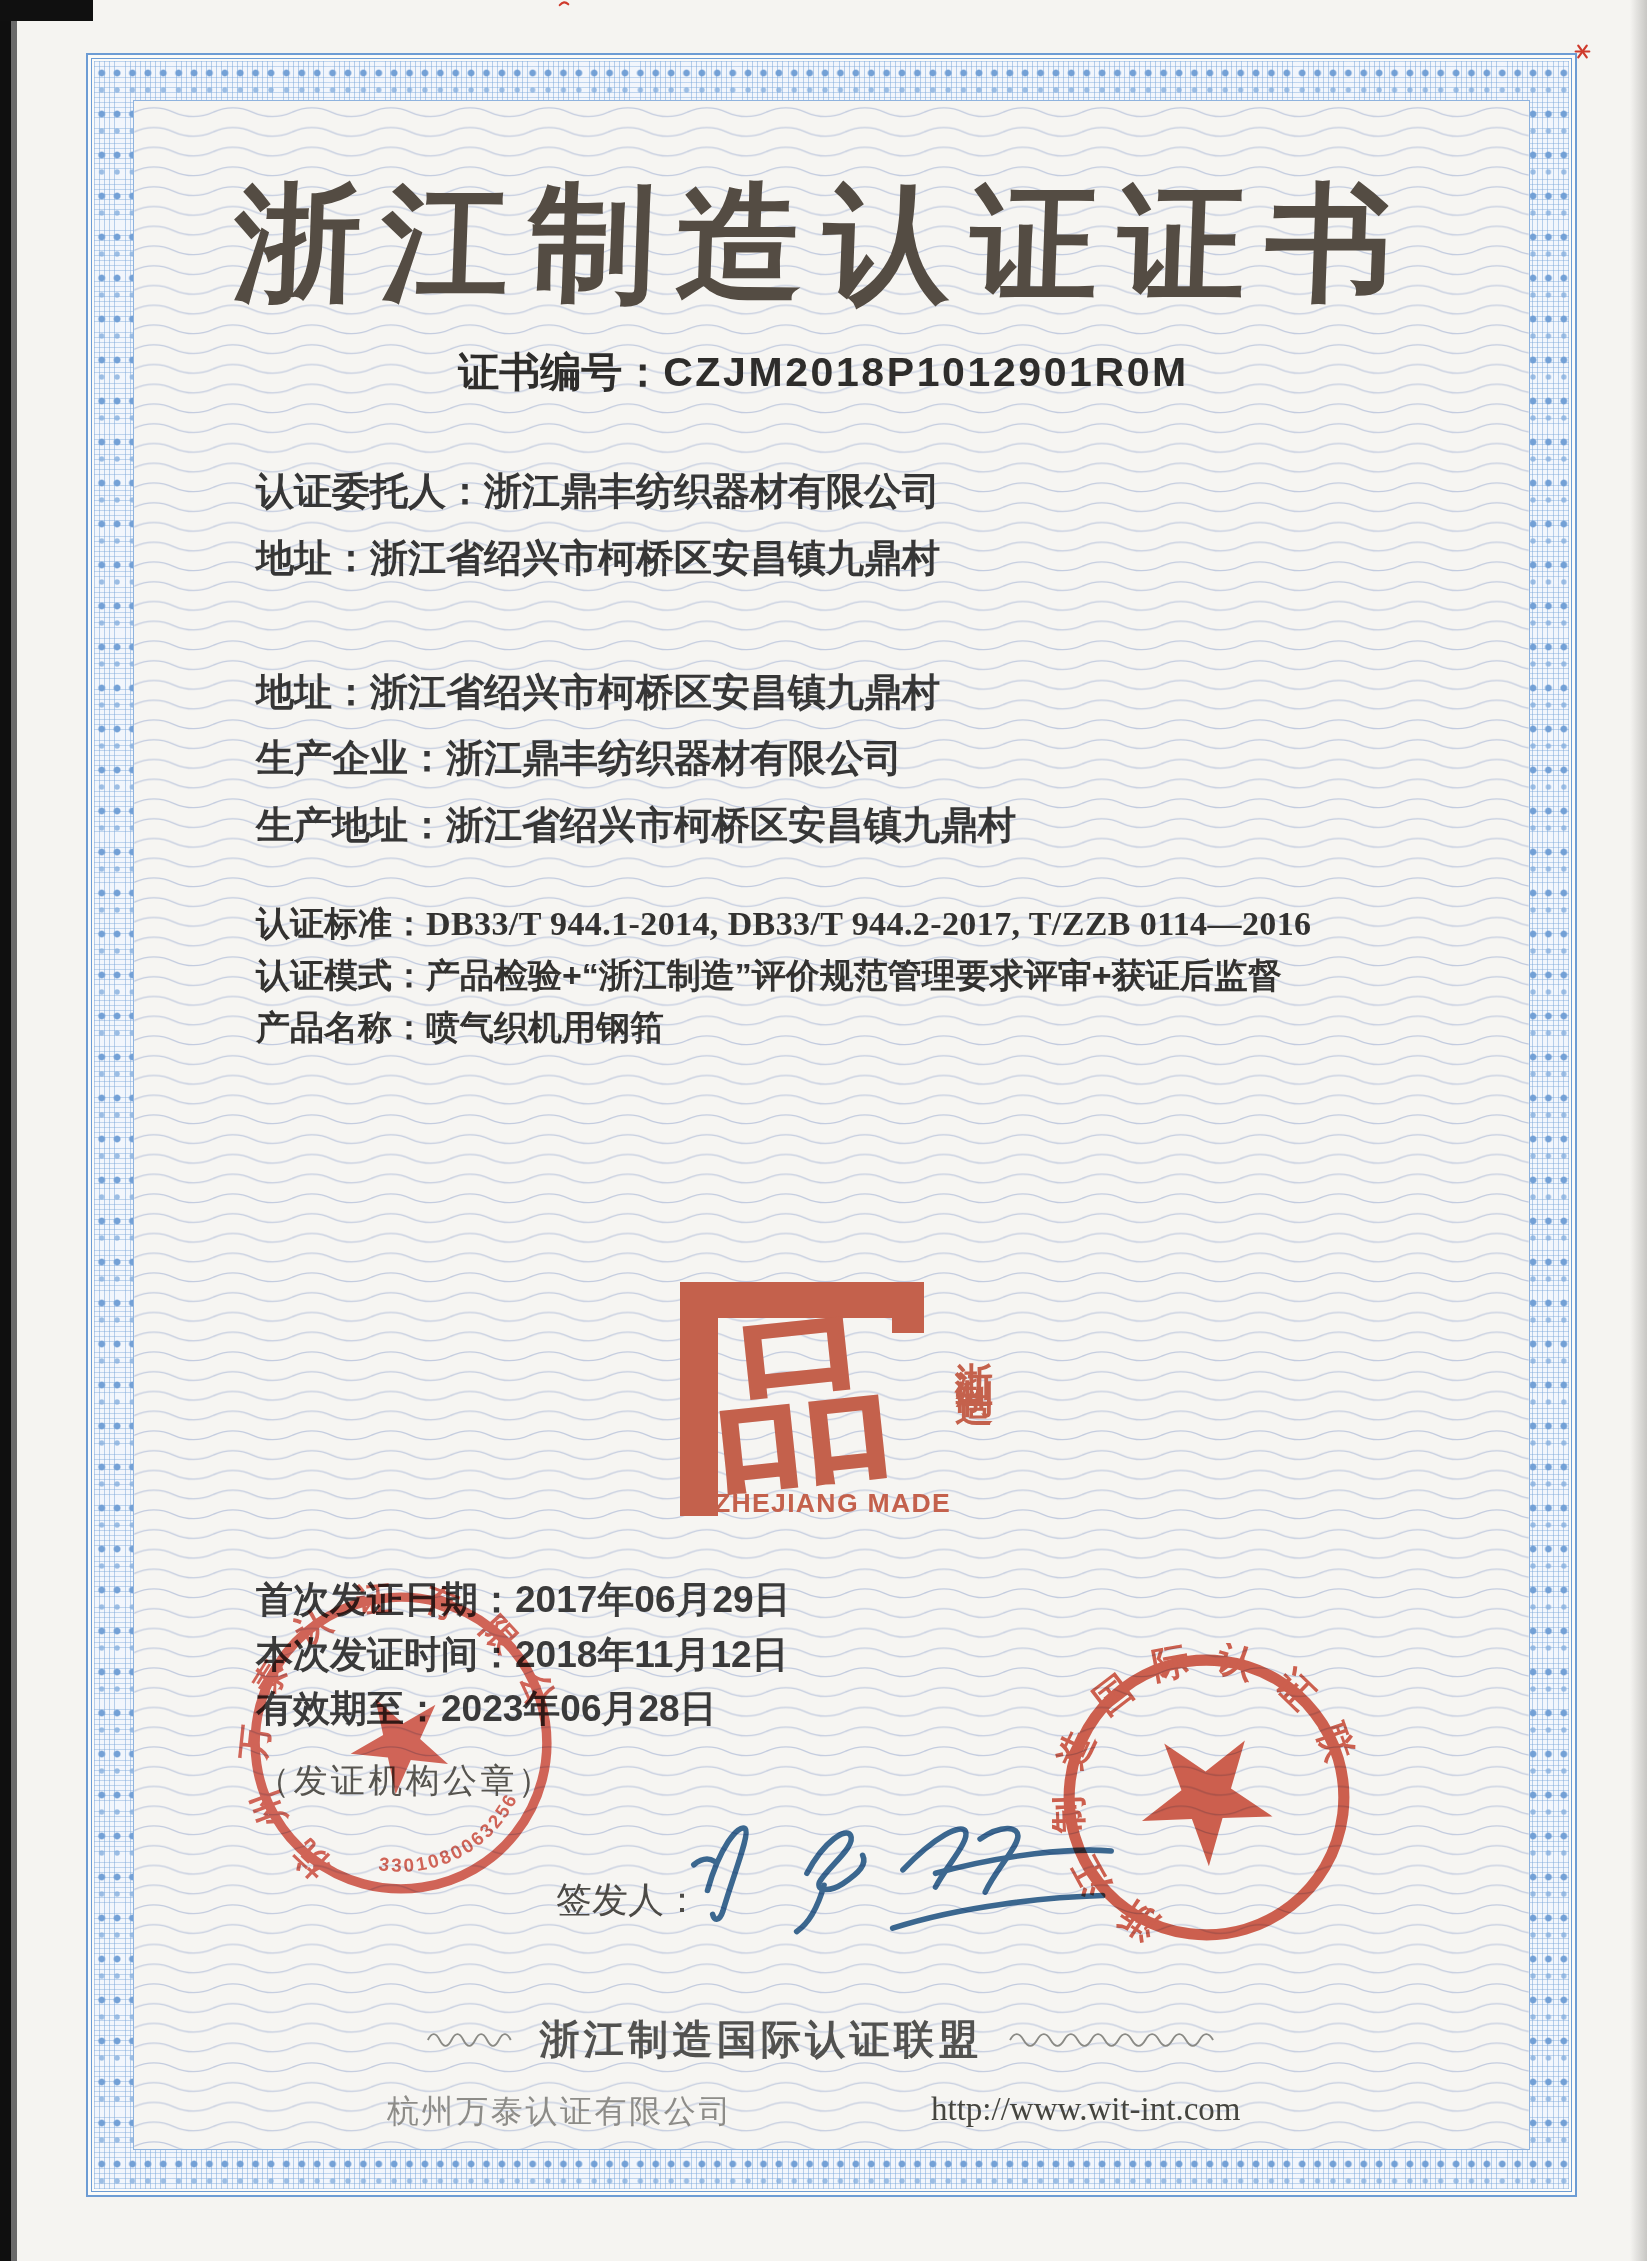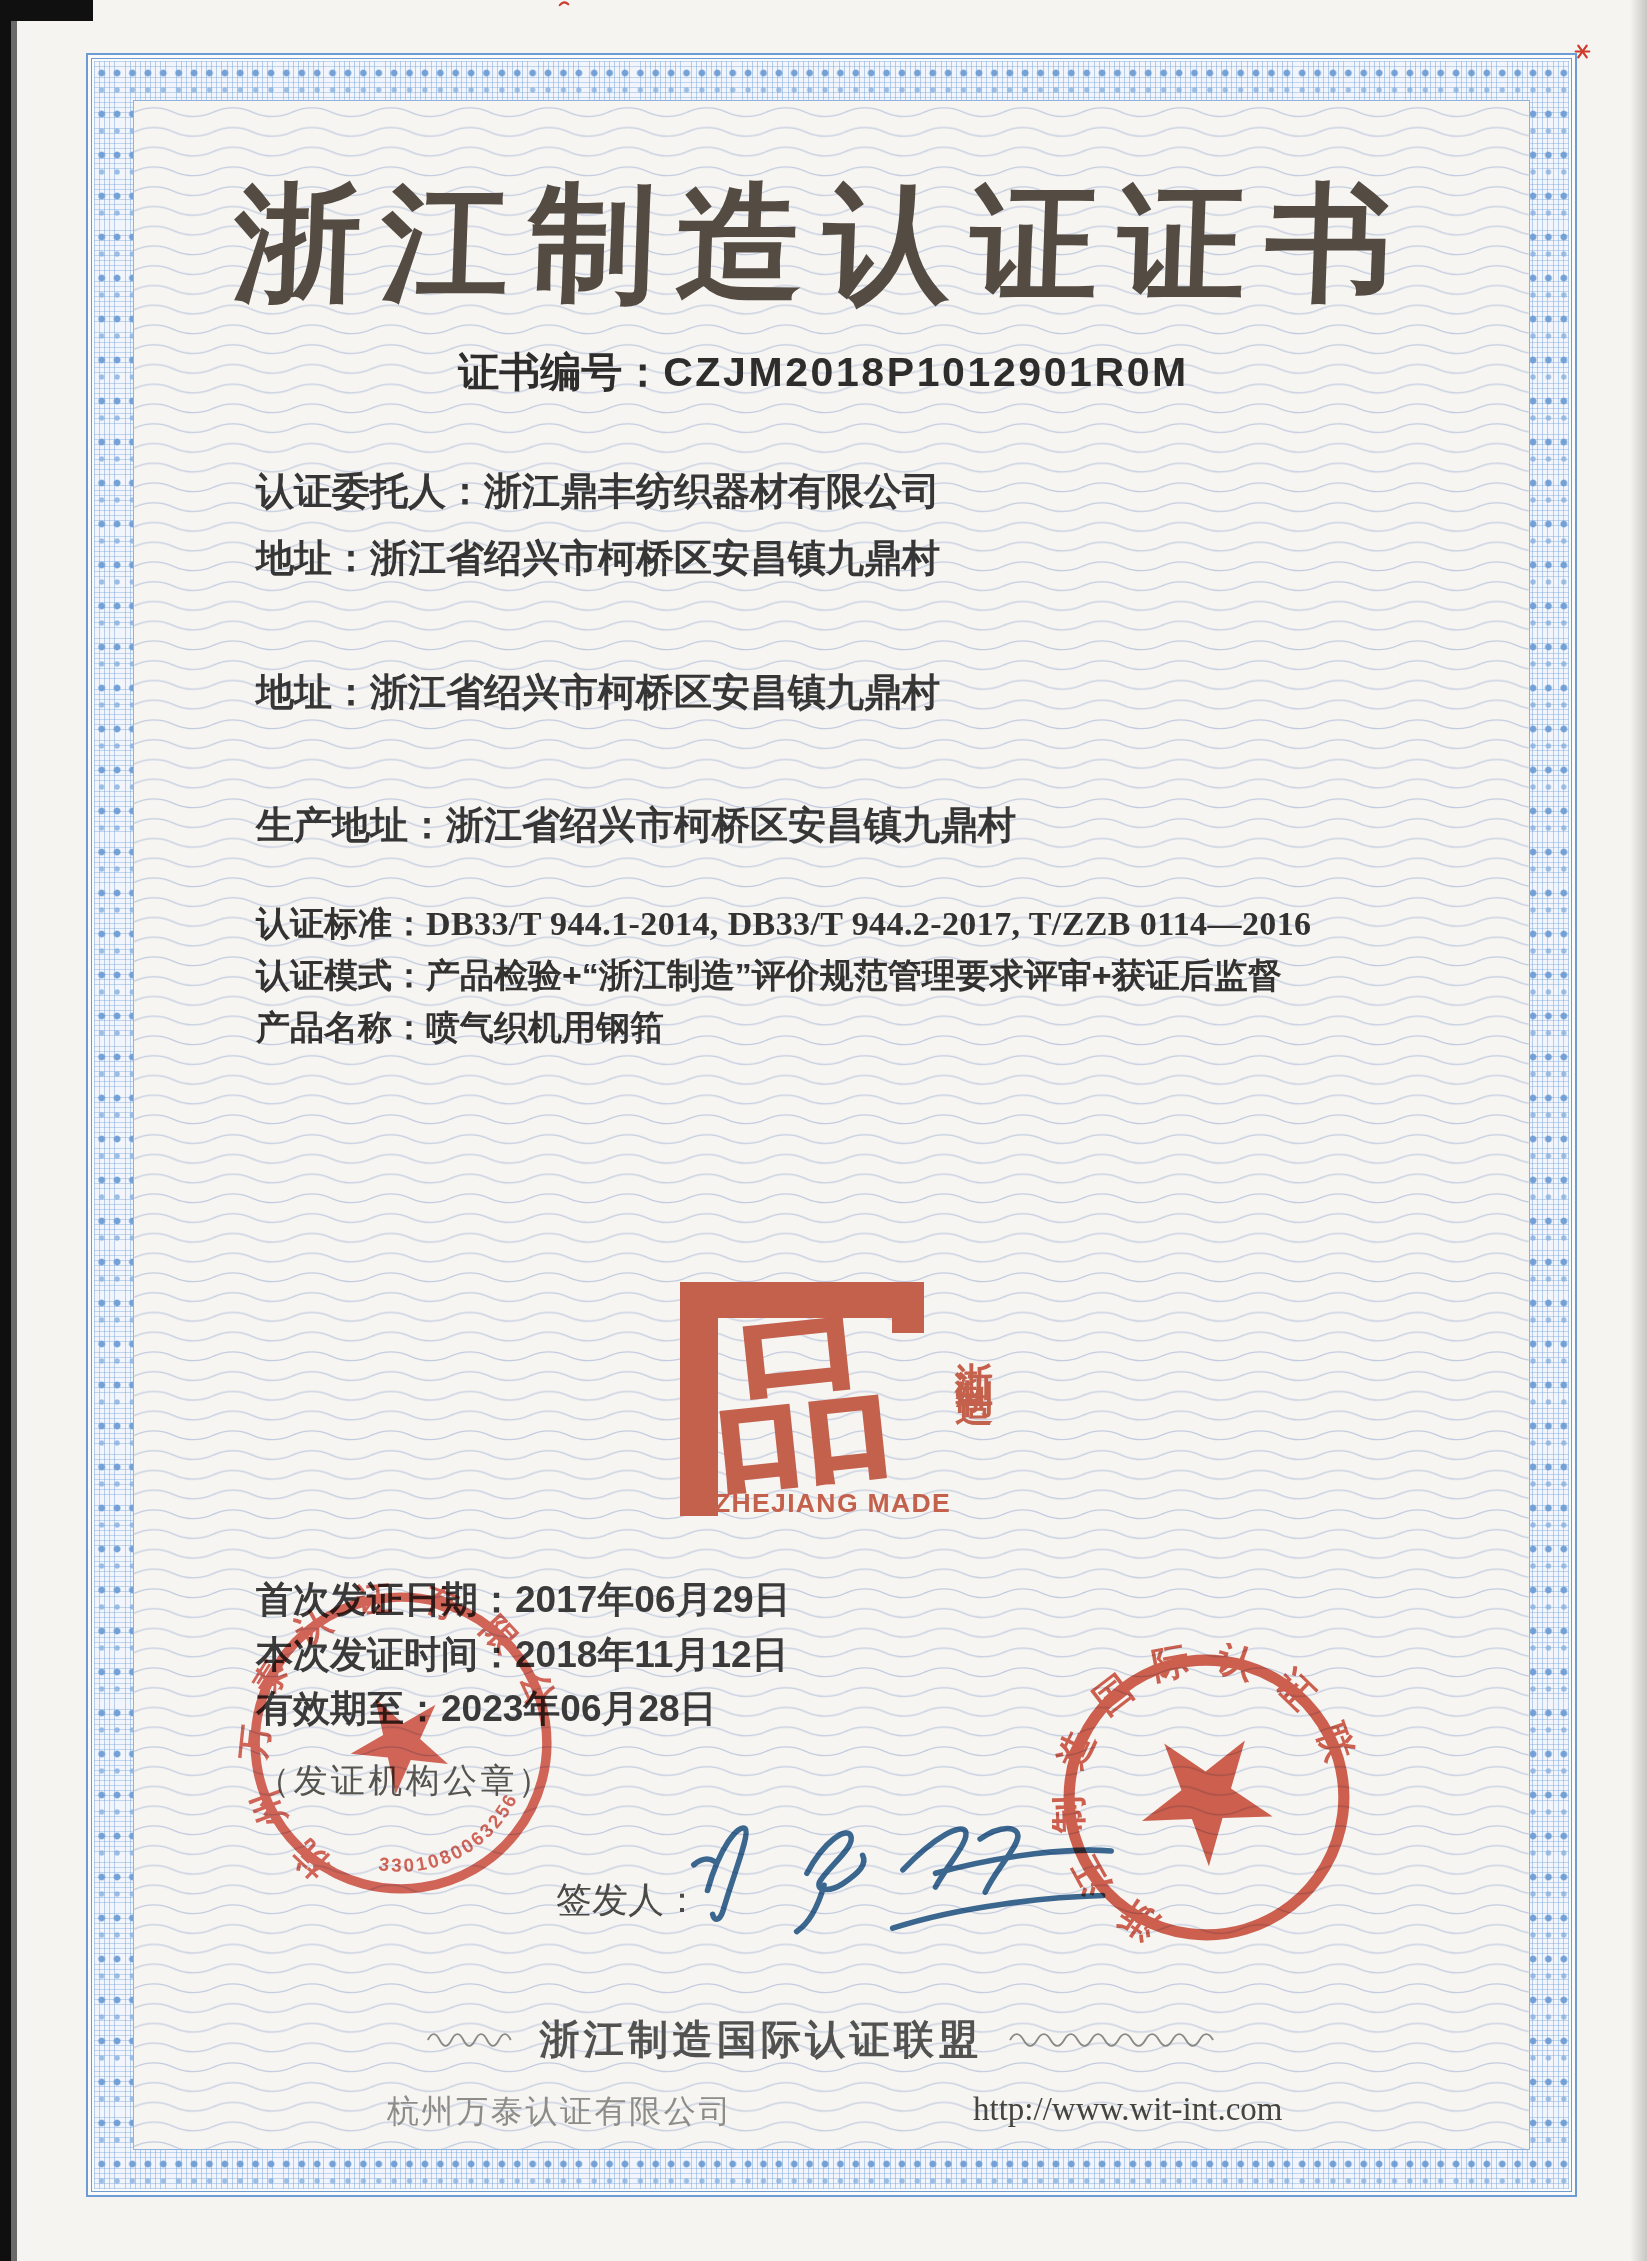--- a/index.html
+++ b/index.html
@@ -48,21 +48,21 @@
              letter-spacing:1.3px;color:#c4614c;}
   .drow{left:256px;font-size:37px;font-weight:600;color:#3a3a3a;}
   .sealnote{left:256px;top:1758px;font-size:34px;color:#56544f;letter-spacing:3.4px;}
   .issuer{left:556px;top:1856px;font-size:36px;font-weight:500;color:#4c4a46;margin-top:20px;}
   .seal{position:absolute;mix-blend-mode:multiply;opacity:.9;}
   .sig{position:absolute;left:678px;top:1791px;mix-blend-mode:multiply;}
   .alliance{position:absolute;left:369px;top:2012px;width:909px;display:flex;align-items:center;
             justify-content:center;gap:22px;}
   .alliance .txt{font-size:40px;font-weight:700;color:#525250;letter-spacing:4.3px;white-space:nowrap;}
   .foot-co{left:387px;top:2090px;font-size:32px;color:#8d8c88;letter-spacing:2.6px;}
-  .foot-url{left:931px;top:2091px;font-size:33px;color:#45453f;font-family:"Liberation Serif",serif;margin-left:42px;}
+  .foot-url{left:931px;top:2091px;font-size:33px;color:#45453f;font-family:"Liberation Serif",serif;}
   .redmark{position:absolute;}
 </style>
 </head>
 <body>
 
 <div class="page">
 
   <div class="frame">
     <div class="frame-mid">
       <div class="frame-band">
@@ -89,20 +89,23 @@
     </div>
 
     <div class="abs row" style="top:466px">
       <span>认证委托人：</span><span>浙江鼎丰纺织器材有限公司</span>
     </div>
     <div class="abs row" style="top:533px">
       <span>地址：</span><span>浙江省绍兴市柯桥区安昌镇九鼎村</span>
     </div>
     <div class="abs row" style="top:667px">
       <span>地址：</span><span>浙江省绍兴市柯桥区安昌镇九鼎村</span>
+    </div>
+    <div class="abs row" style="top:733px">
+      <span>生产企业：</span><span>浙江鼎丰纺织器材有限公司</span>
     </div>
     <div class="abs row" style="top:800px">
       <span>生产地址：</span><span>浙江省绍兴市柯桥区安昌镇九鼎村</span>
     </div>
 
     <div class="abs det" style="top:901px">
       <span>认证标准：</span><span class="serifval">DB33/T 944.1-2014, DB33/T 944.2-2017, T/ZZB 0114—2016</span>
     </div>
     <div class="abs det" style="top:953px">
       <span>认证模式：</span><span>产品检验+“浙江制造”评价规范管理要求评审+获证后监督</span>

